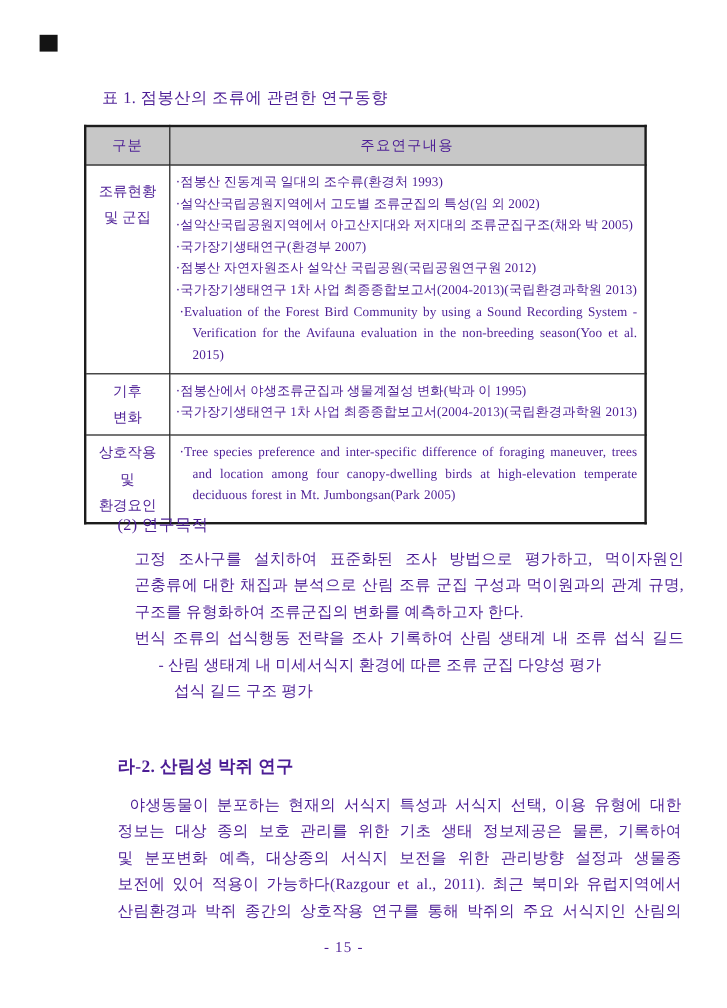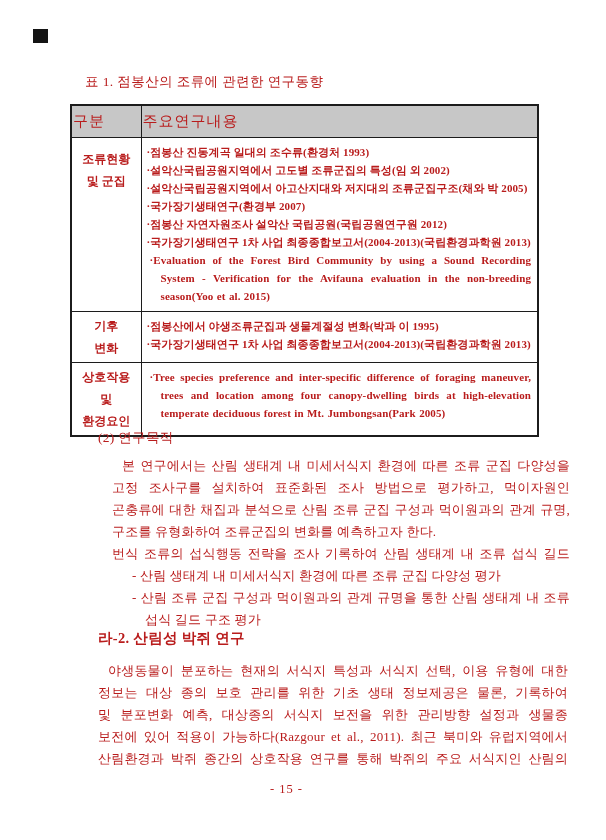--- a/index.html
+++ b/index.html
@@ -1,33 +1,33 @@
 <!DOCTYPE html>
 <html><head>
 <meta charset="utf-8">
 <style>
   html,body { margin:0; padding:0; background:#ffffff; }
   .sheet {
     position:relative; width:606px; height:840px; background:#fff;
-    color:#b91c1c; font-family:"Liberation Serif","DejaVu Serif",serif;
+    color:#4c1d95; font-family:"Liberation Serif","DejaVu Serif",serif;
     overflow:hidden;
   }
   .scan-mark { position:absolute; left:33px; top:29px; width:15px; height:14px; background:#141414; }
 
   .table-title { position:absolute; left:85px; top:73px; font-size:13.5px; letter-spacing:0.4px; white-space:nowrap; }
 
   table.rtable {
     position:absolute; left:70px; top:104px; width:467px;
     border-collapse:collapse; table-layout:fixed;
     border:2px solid #1c1c1c;
   }
-  .rtable th, .rtable td { border:1px solid #1c1c1c;font-weight:bold; }
+  .rtable th, .rtable td { border:1px solid #1c1c1c; }
   .rtable th {
-    background:#c7c7c7; font-weight:normal; font-size:15px;
-    height:29px; text-align:left; letter-spacing:1px;
+    background:#c7c7c7; font-weight:normal; font-size:12px;
+    height:29px; text-align:center; letter-spacing:1px;
   }
   .rtable col.c1 { width:70px; }
   .rtable col.c2 { width:397px; }
   td.cat { text-align:center; vertical-align:middle; font-size:12px; line-height:22px; padding:3px 2px; }
   td.cat.top { vertical-align:top; padding-top:10px; }
   td.items { vertical-align:top; padding:5px 6px 6px 5px; font-size:11px; line-height:18px; }
   .item { white-space:nowrap; overflow:hidden; letter-spacing:0.1px; }
   .item.en {
     white-space:normal; text-align:justify; word-spacing:0.5px;
     padding-left:14px; text-indent:-11px;
@@ -104,27 +104,25 @@
           <td class="items">
             <div class="item en">·Tree species preference and inter-specific difference of foraging maneuver, trees and location among four canopy-dwelling birds at high-elevation temperate deciduous forest in Mt. Jumbongsan(Park 2005)</div>
           </td>
         </tr>
       </tbody>
   </table>
 
   <div class="sec" id="sec-purpose">
     <div class="sec-heading">(2) 연구목적</div>
     <div>
-        <div class="bline fill ind">본 연구에서는 산림 생태계 내 미세서식지 환경에 따른 조류 군집 다양성을</div>
         <div class="bline fill">고정 조사구를 설치하여 표준화된 조사 방법으로 평가하고, 먹이자원인</div>
         <div class="bline fill">곤충류에 대한 채집과 분석으로 산림 조류 군집 구성과 먹이원과의 관계 규명,</div>
         <div class="bline">구조를 유형화하여 조류군집의 변화를 예측하고자 한다.</div>
         <div class="bline fill">번식 조류의 섭식행동 전략을 조사 기록하여 산림 생태계 내 조류 섭식 길드</div>
         <div class="bline dash">- 산림 생태계 내 미세서식지 환경에 따른 조류 군집 다양성 평가</div>
-        <div class="bline fill dash">- 산림 조류 군집 구성과 먹이원과의 관계 규명을 통한 산림 생태계 내 조류</div>
         <div class="bline dash2">섭식 길드 구조 평가</div>
       </div>
   </div>
 
   <div class="sec" id="sec-bat">
     <div class="sec-heading bold">라-2. 산림성 박쥐 연구</div>
     <div>
         <div class="bline fill ind">야생동물이 분포하는 현재의 서식지 특성과 서식지 선택, 이용 유형에 대한</div>
         <div class="bline fill">정보는 대상 종의 보호 관리를 위한 기초 생태 정보제공은 물론, 기록하여</div>
         <div class="bline fill">및 분포변화 예측, 대상종의 서식지 보전을 위한 관리방향 설정과 생물종</div>

